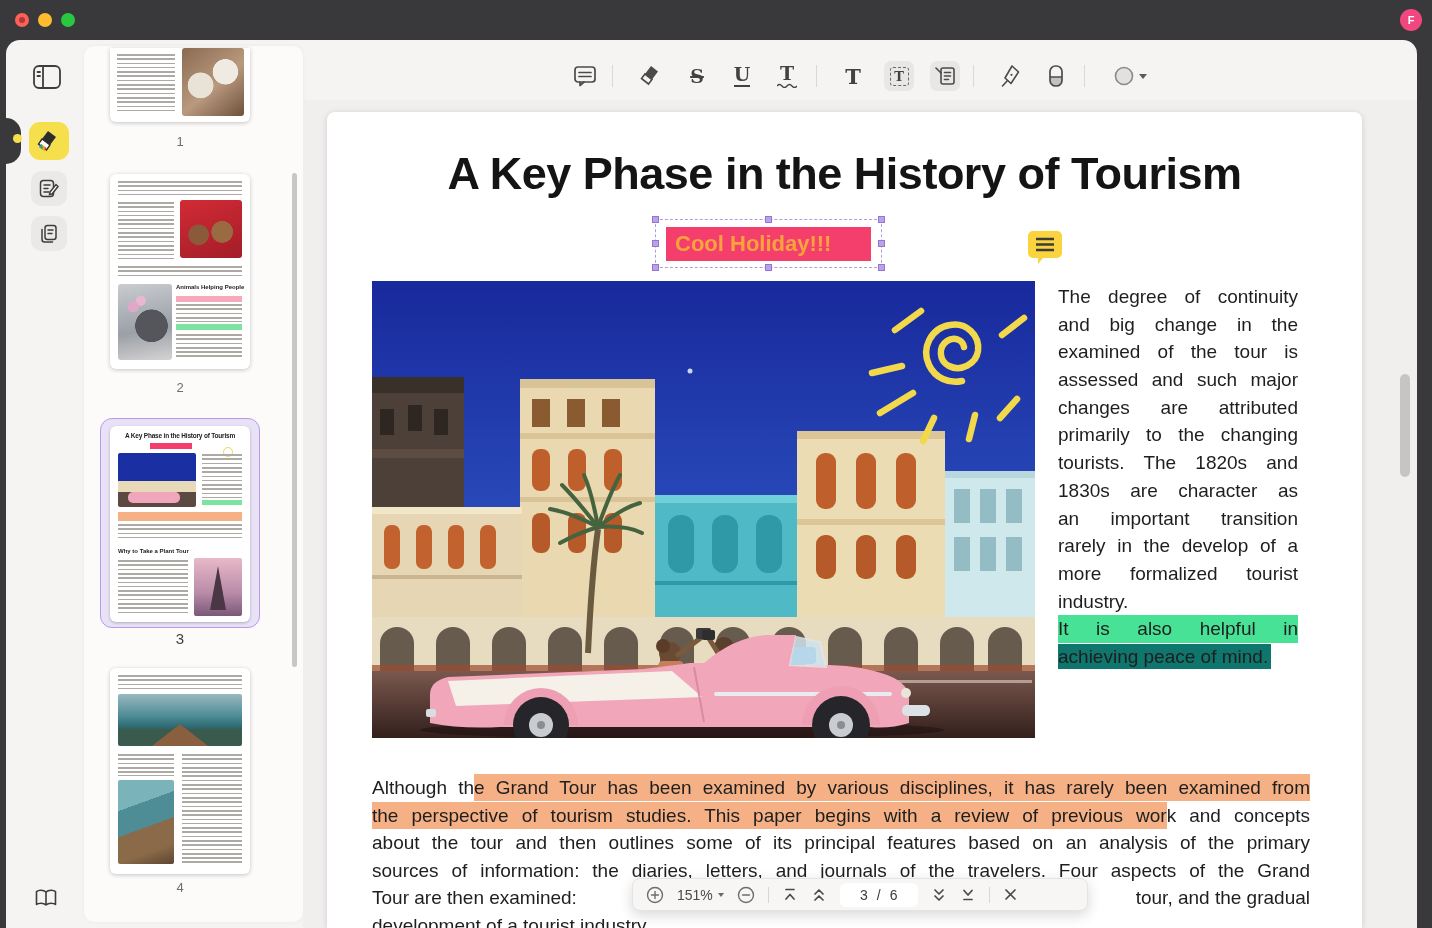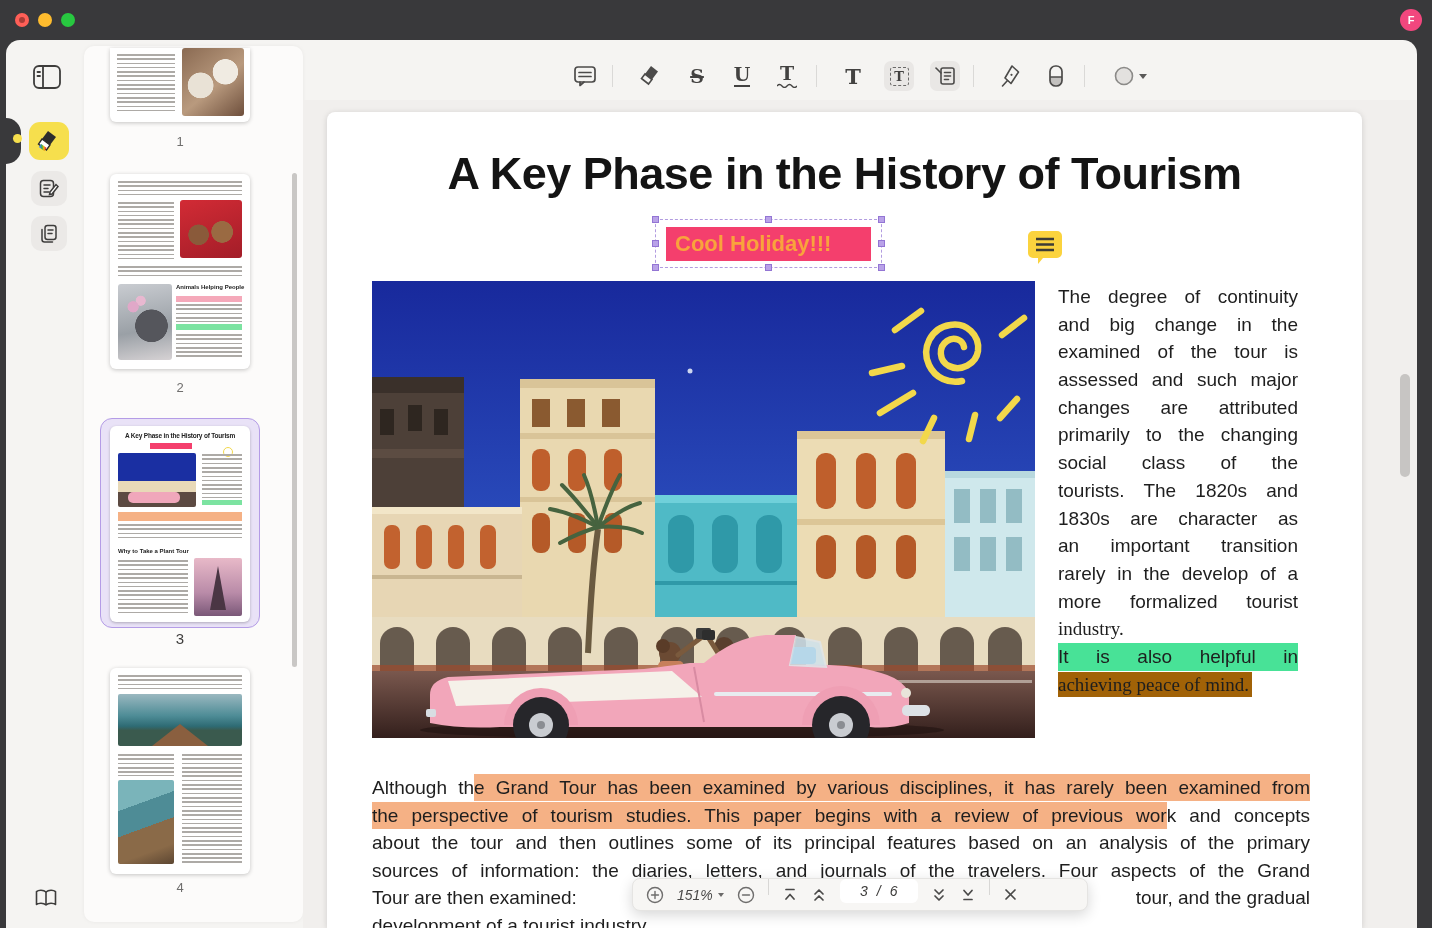--- a/index.html
+++ b/index.html
@@ -68,38 +68,38 @@
   .textbox { position:absolute; left:339px; top:115px; width:205px; height:34px; background:#f43f6d;
     color:#f9a33c; font-size:22px; font-weight:600; line-height:33px; padding:0 9px; white-space:nowrap; cursor:move; }
 
   .comment-icon { position:absolute; left:700px; top:118px; width:36px; height:34px; cursor:pointer; }
 
   .photo { position:absolute; left:45px; top:169px; width:663px; height:457px; }
 
   
   .rcol { position:absolute; left:731px; top:171px; width:240px; font-size:19px; color:#1e1e1e; }
   .rc-line { height:27.7px; line-height:27.7px; white-space:nowrap; text-align:justify; text-align-last:justify; }
-  .rc-last { text-align-last:left;font-family:Liberation Serif, serif; }
+  .rc-last { text-align-last:left; }
   .green-full { background:#48e297; }
-  .hl-green { background:#a16207; padding:2px 3px 2px 0; }
+  .hl-green { background:#0f766e; padding:2px 3px 2px 0; }
 
   
   .para { position:absolute; left:45px; top:662px; width:938px; font-size:19px; color:#1e1e1e; }
   .p-line { height:27.6px; line-height:27.6px; white-space:nowrap; text-align:justify; text-align-last:justify; }
   .p-split { display:flex; justify-content:space-between; text-align-last:left; }
   .p-last { text-align-last:left; }
   .hl-orange { background:#f5b185; padding:3px 0; }
 
   
   .doc-scroll { position:absolute; left:1394px; top:334px; width:10px; height:103px; background:#c7c5c3; border-radius:5px; }
 
   
   .bbar { position:absolute; left:626px; top:838px; width:456px; height:33px; background:#f7f6f4;
     border:1px solid #e5e4e2; border-radius:8px; box-shadow:0 4px 14px rgba(0,0,0,.16);
-    display:flex; padding:0 13px; gap:13px;font-style:italic; }
+    display:flex; align-items:center; padding:0 13px; gap:13px; }
   .bicon { display:flex; align-items:center; justify-content:center; cursor:pointer; }
   .bdiv { width:1px; height:16px; background:#d8d7d5; }
   .zoom-label { font-size:14px; color:#4a4948; display:flex; align-items:center; gap:5px; cursor:pointer; }
   .zcaret { width:0; height:0; border-left:3.5px solid transparent; border-right:3.5px solid transparent; border-top:4.5px solid #6b6a69; }
   .page-pill { background:#fff; border-radius:6px; width:78px; height:24px; display:flex; align-items:center;
     justify-content:center; gap:9px; font-size:14px; color:#3c3b3a; cursor:text; }
 
   svg { display:block; }
 </style>
 </head>
@@ -470,21 +470,20 @@
         </g>
       </svg>
 
       <div class="rcol">
         <div class="rc-line">The degree of continuity</div>
         <div class="rc-line">and big change in the</div>
         <div class="rc-line">examined of the tour is</div>
         <div class="rc-line">assessed and such major</div>
         <div class="rc-line">changes are attributed</div>
         <div class="rc-line">primarily to the changing</div>
-        <div class="rc-line">social class of the</div>
         <div class="rc-line">tourists. The 1820s and</div>
         <div class="rc-line">1830s are character as</div>
         <div class="rc-line">an important transition</div>
         <div class="rc-line">rarely in the develop of a</div>
         <div class="rc-line">more formalized tourist</div>
         <div class="rc-line rc-last">industry.</div>
         <div class="rc-line green-full">It is also helpful in</div>
         <div class="rc-line rc-last"><span class="hl-green">achieving peace of mind.</span></div>
       </div>
 

